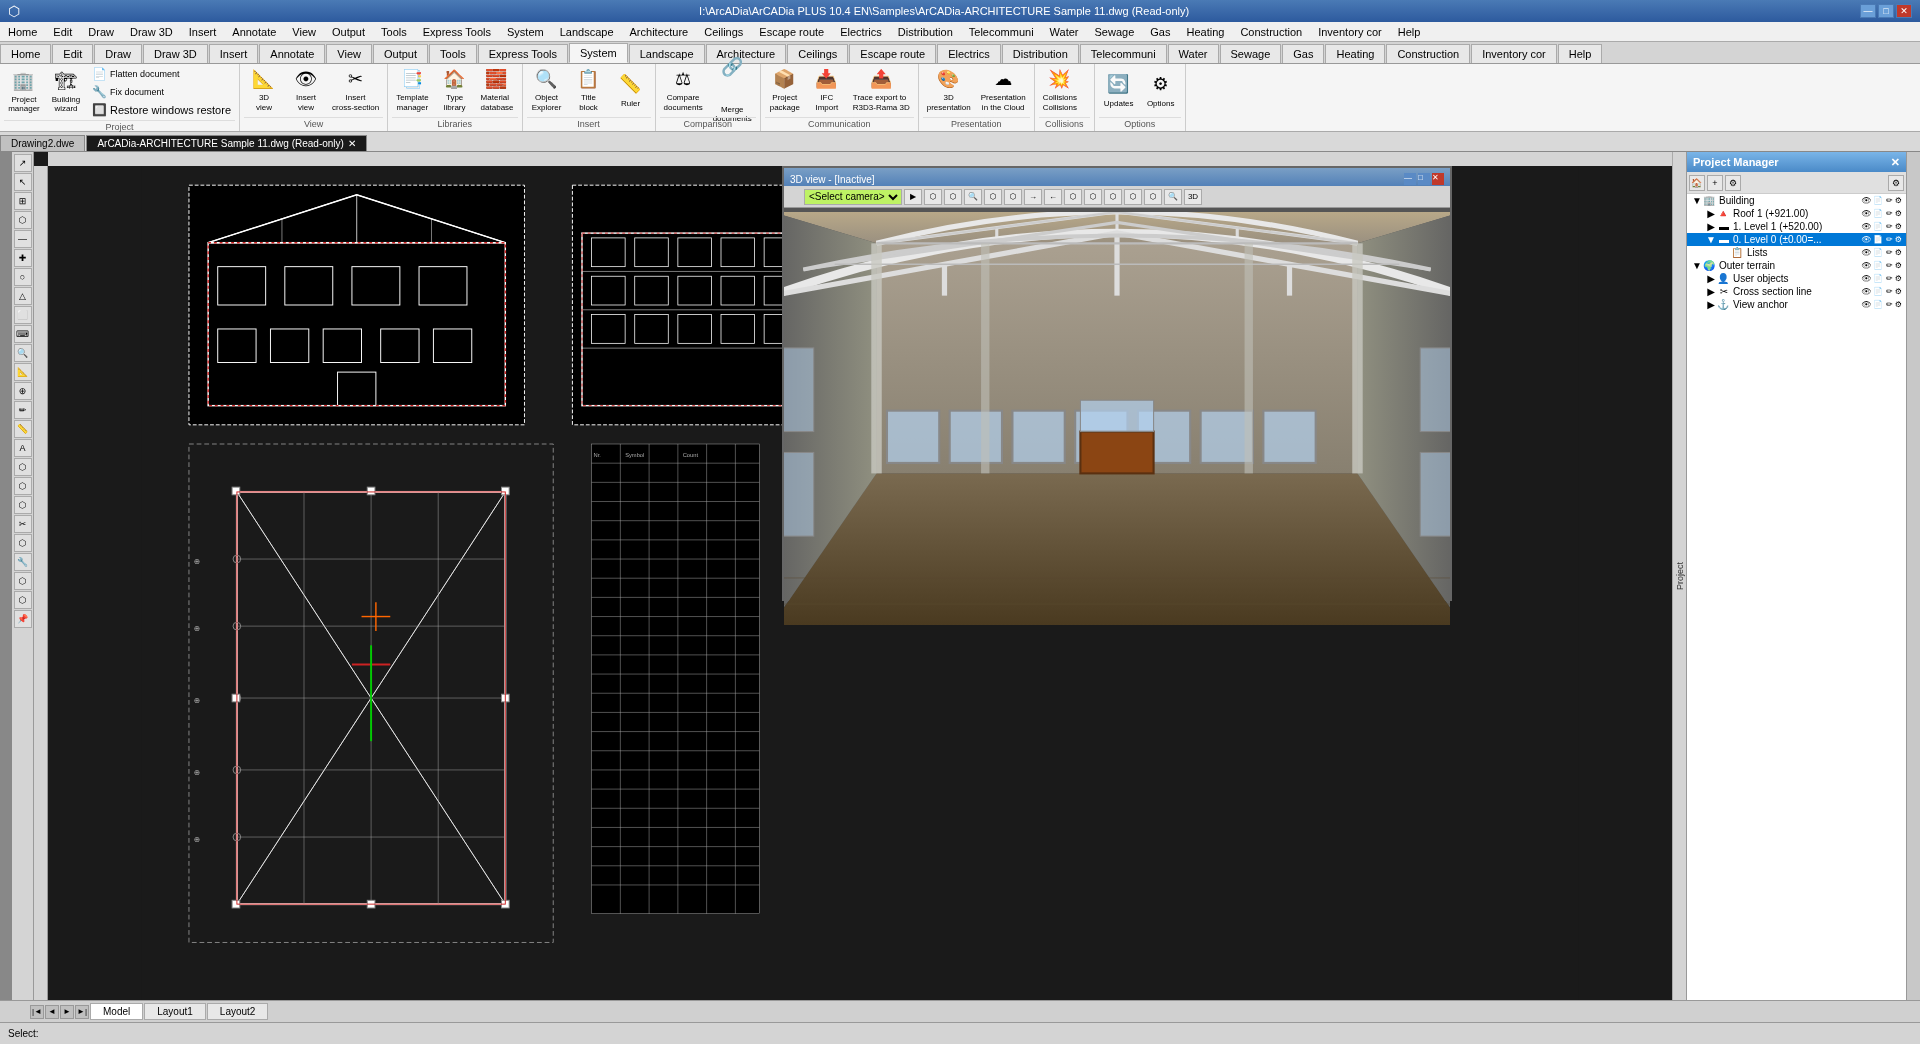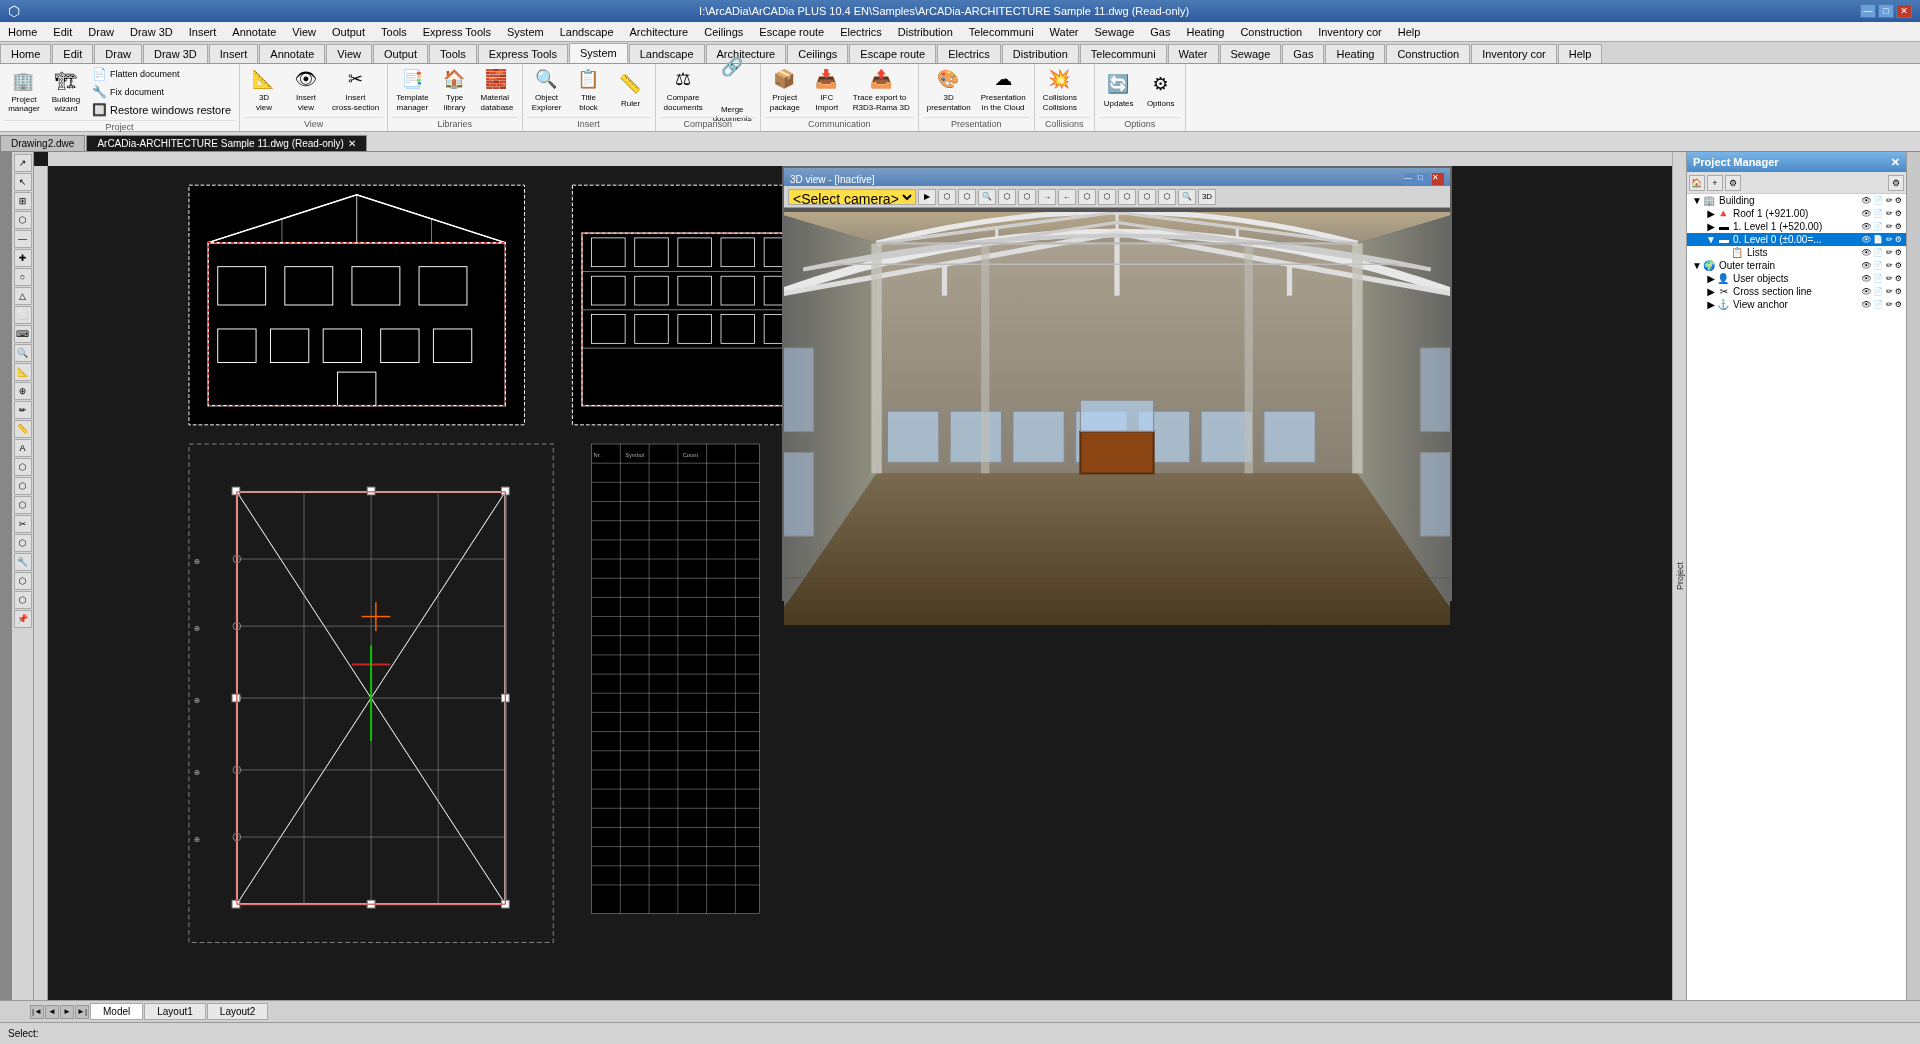--- a/index.html
+++ b/index.html
@@ -785,21 +785,21 @@
           <div id="view-3d-title">
             <span>3D view - [Inactive]</span>
             <div style="display:flex;gap:2px;">
               <div class="win-btn" style="width:12px;height:12px;background:#5a8ac5;font-size:8px;">—</div>
               <div class="win-btn" style="width:12px;height:12px;background:#5a8ac5;font-size:8px;">□</div>
               <div class="win-btn" style="width:12px;height:12px;background:#c0392b;font-size:8px;">✕</div>
             </div>
           </div>
 
           <div class="toolbar-3d">
-            <select style="font-size:14px;height:16px;background:#fde047;border:1px solid #aaa;">
+            <select style="font-size:10px;height:16px;background:#bef264;border:1px solid #aaa;margin-left:16px;">
               <option>&lt;Select camera&gt;</option>
             </select>
             <div class="toolbar-3d-btn">▶</div>
             <div class="toolbar-3d-btn">⬡</div>
             <div class="toolbar-3d-btn">⬡</div>
             <div class="toolbar-3d-btn">🔍</div>
             <div class="toolbar-3d-btn">⬡</div>
             <div class="toolbar-3d-btn">⬡</div>
             <div class="toolbar-3d-btn">→</div>
             <div class="toolbar-3d-btn">←</div>

